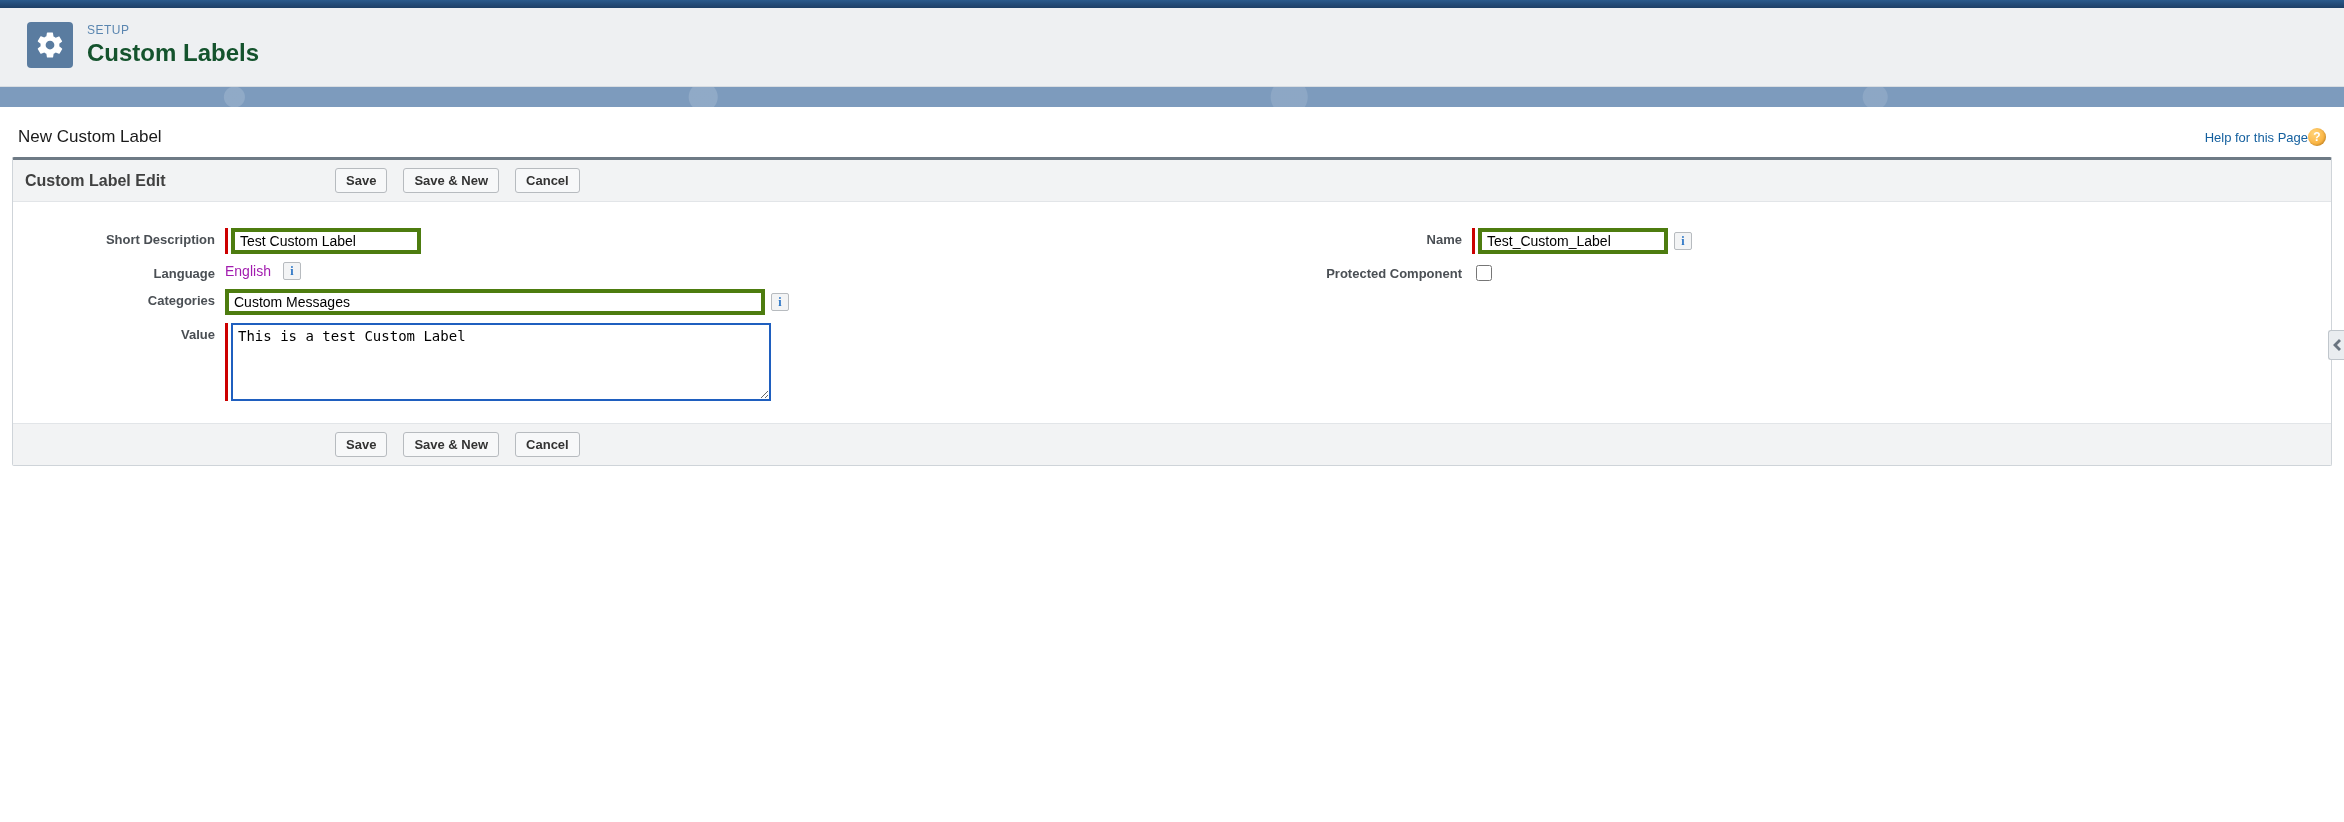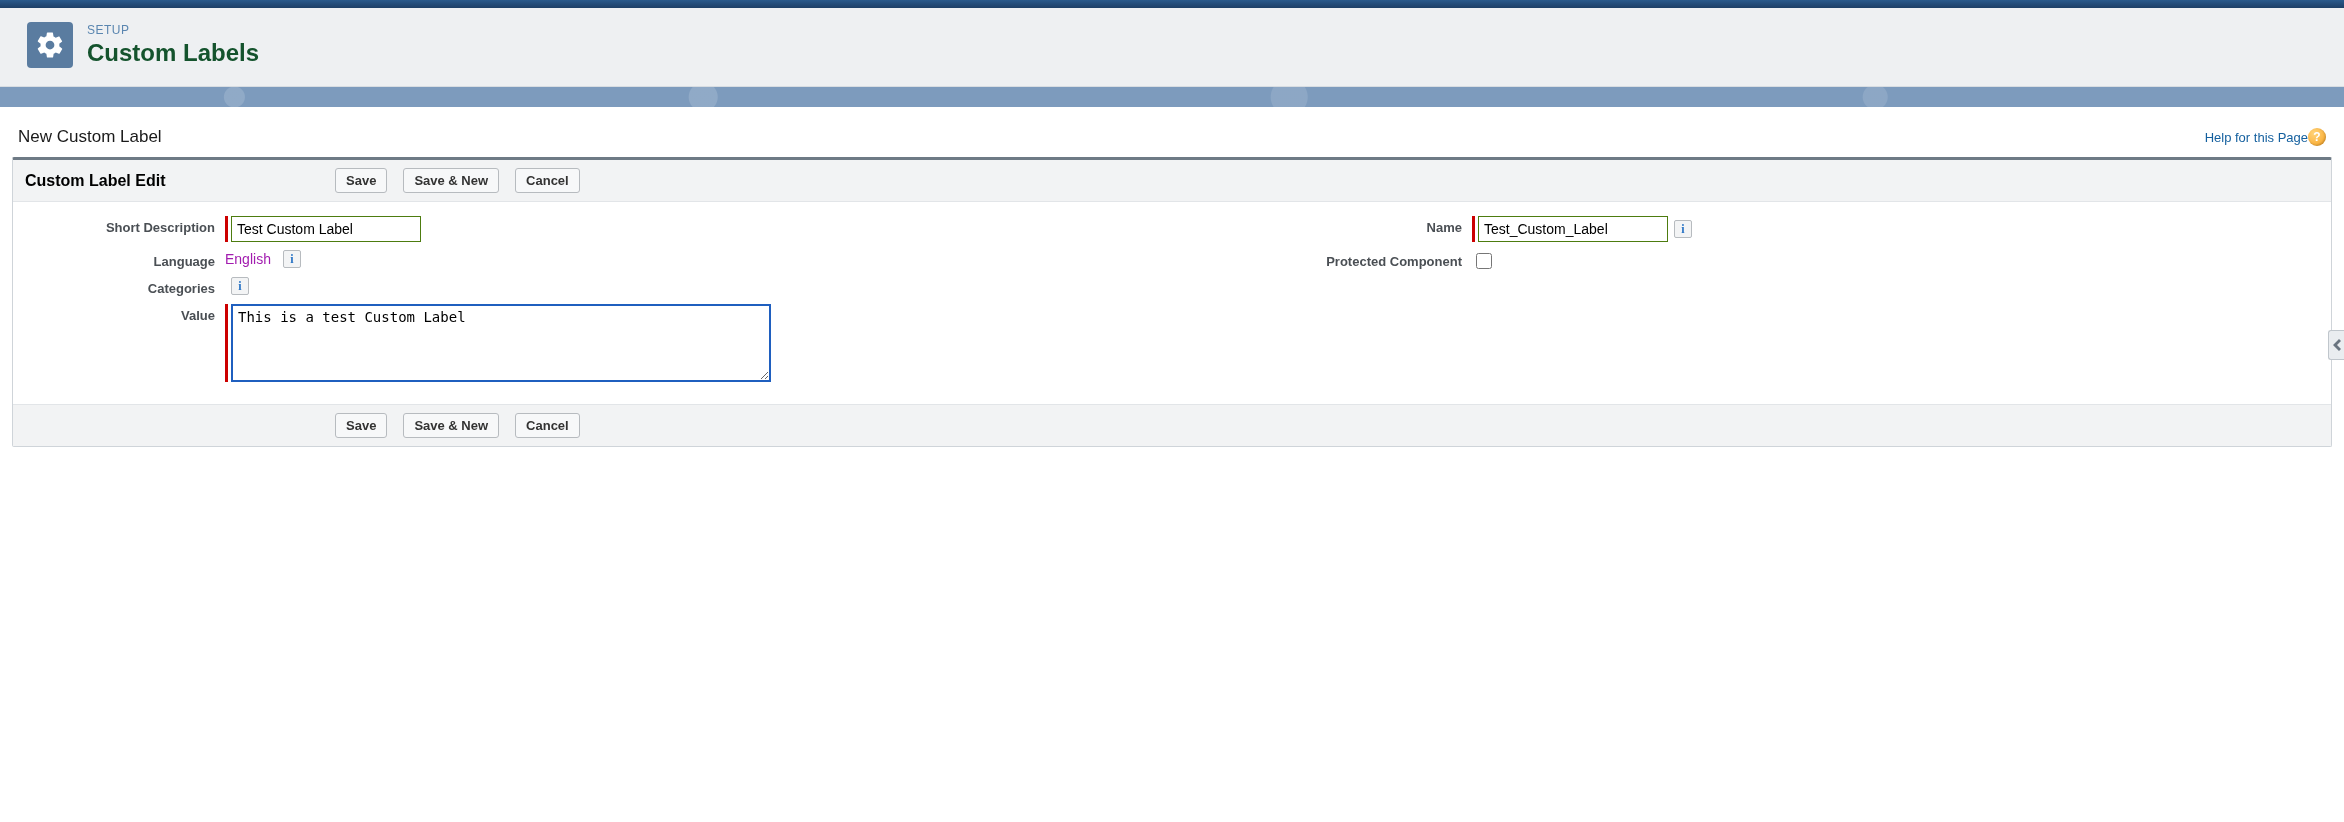--- a/index.html
+++ b/index.html
@@ -91,21 +91,21 @@
   .edit-header {
     background: #f2f3f4;
     padding: 8px 12px;
     display: flex;
     align-items: center;
     border-bottom: 1px solid #e2e5e8;
   }
   .edit-title {
     font-size: 16px;
     font-weight: 700;
-    color: #000000;
+    color: #404040;
     width: 310px;
     flex: 0 0 auto;
   }
   .btn-row {
     display: flex;
     gap: 16px;
   }
   .btn {
     font-size: 13px;
     font-weight: 600;
@@ -115,20 +115,21 @@
     border-radius: 3px;
     color: #333;
     cursor: pointer;
   }
   .form-body {
     padding: 10px 12px 18px 12px;
     background: #fff;
   }
   .two-col {
     display: flex;
+    margin-top: 12px;
   }
   .col { flex: 1; }
   .field-row {
     display: flex;
     align-items: flex-start;
     padding: 4px 0;
   }
   .field-label {
     width: 200px;
     text-align: right;
@@ -141,21 +142,21 @@
   }
   .field-label.right2 { width: 300px; }
   .req-bar {
     width: 3px;
     background: #c00;
     align-self: stretch;
     margin-right: 3px;
   }
   .field-val { display: flex; align-items: center; flex: 1; }
   input[type="text"].txt {
-    border: 1px solid #4d7c0f;
+    border: 4px solid #4d7c0f;
     padding: 3px 5px;
     font-size: 14px;
     height: 26px;
   }
   .txt-sm { width: 190px; }
   .txt-lg { width: 540px; }
   textarea.txt-area {
     border: 2px solid #1f5fbf;
     padding: 3px 5px;
     font-size: 14px;
@@ -258,20 +259,21 @@
           <div class="field-row">
             <div class="field-label">Language</div>
             <div class="field-val">
               <span class="lang-text">English</span>
               <span class="info-icon">i</span>
             </div>
           </div>
           <div class="field-row">
             <div class="field-label">Categories</div>
             <div class="field-val">
+              <input type="text" class="txt txt-lg" value="Custom Messages" style="">
               <span class="info-icon">i</span>
             </div>
           </div>
           <div class="field-row">
             <div class="field-label">Value</div>
             <div class="req-bar"></div>
             <div class="field-val">
               <textarea class="txt-area" style="">This is a test Custom Label</textarea>
             </div>
           </div>

